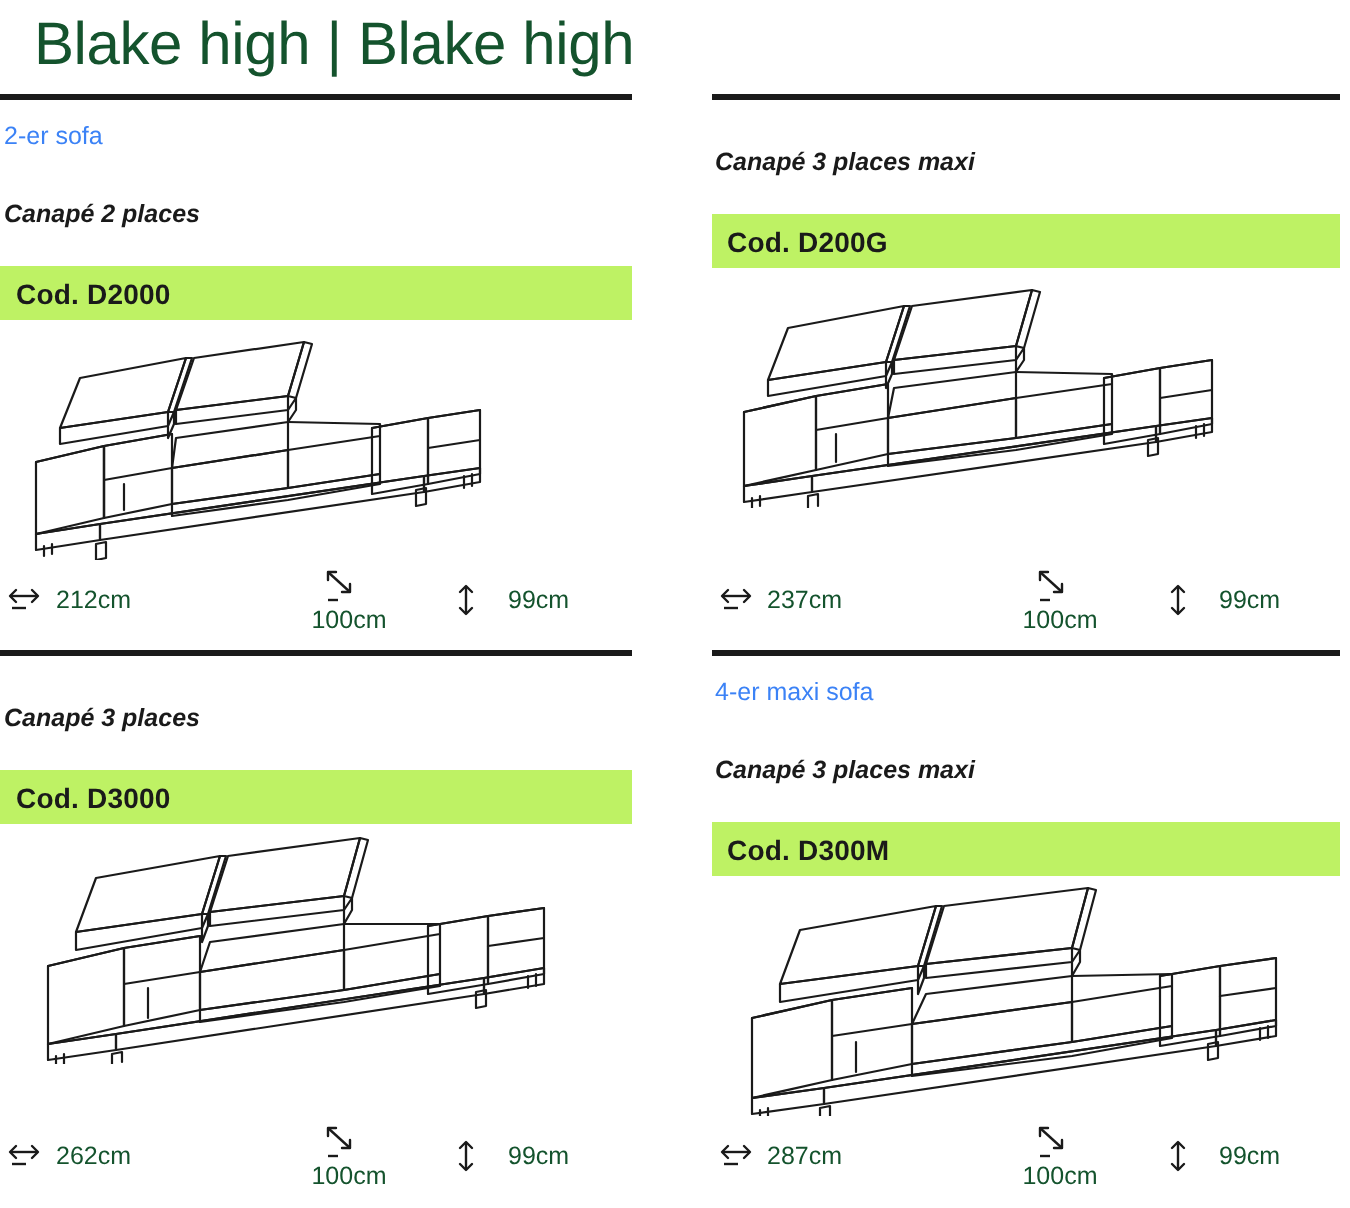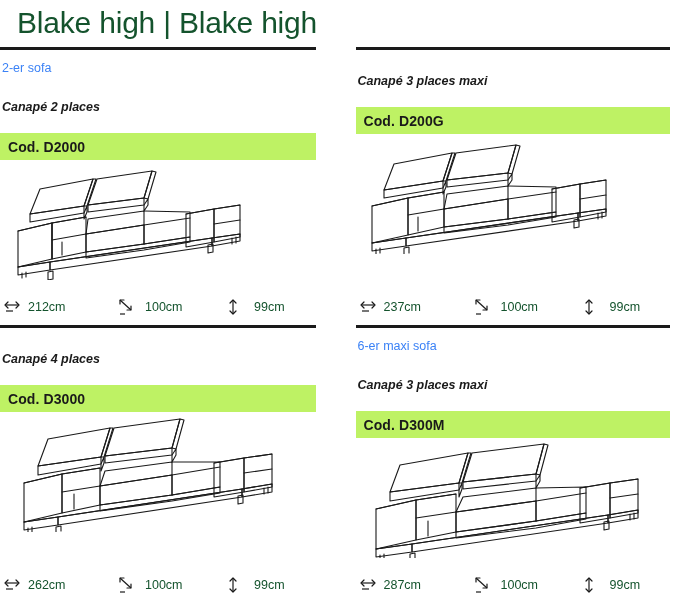--- a/index.html
+++ b/index.html
@@ -114,21 +114,21 @@
     left: 2px;
     right: 0;
     display: flex;
     align-items: center;
   }
   .dim {
     display: flex;
     align-items: center;
   }
   .dim-w { width: 114px; }
-  .dim-d { width: 108px; }
+  .dim-d { width: 108px; flex-direction: column; }
   .dim-h { width: 90px; text-align: center; }
   .dim .ico {
     width: 20px;
     height: 20px;
     display: inline-block;
     flex: none;
   }
   .dim .val {
     font-size: 12.5px;
     margin-left: 6px;
@@ -325,21 +325,21 @@
             </span>
             <span class="val">99cm</span>
           </div>
         </div>
       </div>
     </div>
 
     <div class="cell cell-left">
       <div class="cell-inner">
         <div class="rule"></div>
-        <div class="name-fr">Canapé 4 places</div>
+        <div class="name-fr">Canapé 3 places</div>
         <div class="code-band">
           <span>Cod. D3000</span>
         </div>
         <div class="drawing">
           <svg width="285" height="118" viewBox="0 0 285 118" fill="none" stroke="#1a1a1a" stroke-width="1.1" stroke-linejoin="round" stroke-linecap="round">
             <path d="M38 52 L48 25 L110 14 L101 43 Z"></path>
             <path d="M38 52 L38 61 L101 50 L101 43 Z"></path>
             <path d="M101 43 L110 14 L113 14 L104 43 Z"></path>
             <path d="M101 50 L104 43 L104 49 L101 57 Z"></path>
             <path d="M105 42 L114 14 L180 5 L172 34 Z"></path>
@@ -410,21 +410,21 @@
             </span>
             <span class="val">99cm</span>
           </div>
         </div>
       </div>
     </div>
 
     <div class="cell cell-right">
       <div class="cell-inner">
         <div class="rule"></div>
-        <div class="name-de">6-er maxi sofa</div>
+        <div class="name-de">4-er maxi sofa</div>
         <div class="name-fr">Canapé 3 places maxi</div>
         <div class="code-band">
           <span>Cod. D300M</span>
         </div>
         <div class="drawing">
           <svg width="295" height="118" viewBox="0 0 295 118" fill="none" stroke="#1a1a1a" stroke-width="1.1" stroke-linejoin="round" stroke-linecap="round">
             <path d="M34 52 L44 25 L112 13 L103 43 Z"></path>
             <path d="M34 52 L34 61 L103 50 L103 43 Z"></path>
             <path d="M103 43 L112 13 L115 13 L106 43 Z"></path>
             <path d="M103 50 L106 43 L106 49 L103 57 Z"></path>

